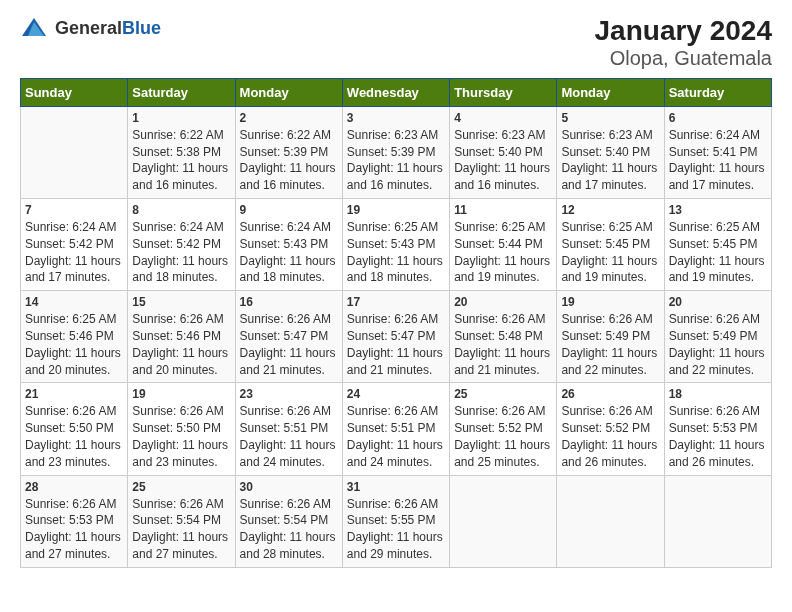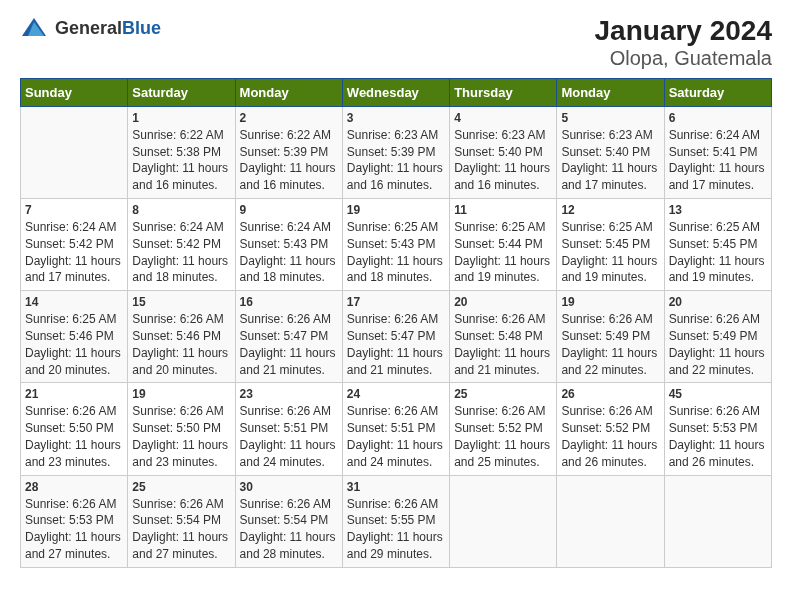--- a/index.html
+++ b/index.html
@@ -297,21 +297,21 @@
 and 25 minutes.</div>
           </td>
           <td>
             <span class="day-num">26</span>
             <div class="day-info" style="white-space: pre-line;">Sunrise: 6:26 AM
 Sunset: 5:52 PM
 Daylight: 11 hours
 and 26 minutes.</div>
           </td>
           <td>
-            <span class="day-num">45</span>
+            <span class="day-num">18</span>
             <div class="day-info" style="white-space: pre-line;">Sunrise: 6:26 AM
 Sunset: 5:53 PM
 Daylight: 11 hours
 and 26 minutes.</div>
           </td>
         </tr>
         <tr>
           <td>
             <span class="day-num">28</span>
             <div class="day-info" style="white-space: pre-line;">Sunrise: 6:26 AM

